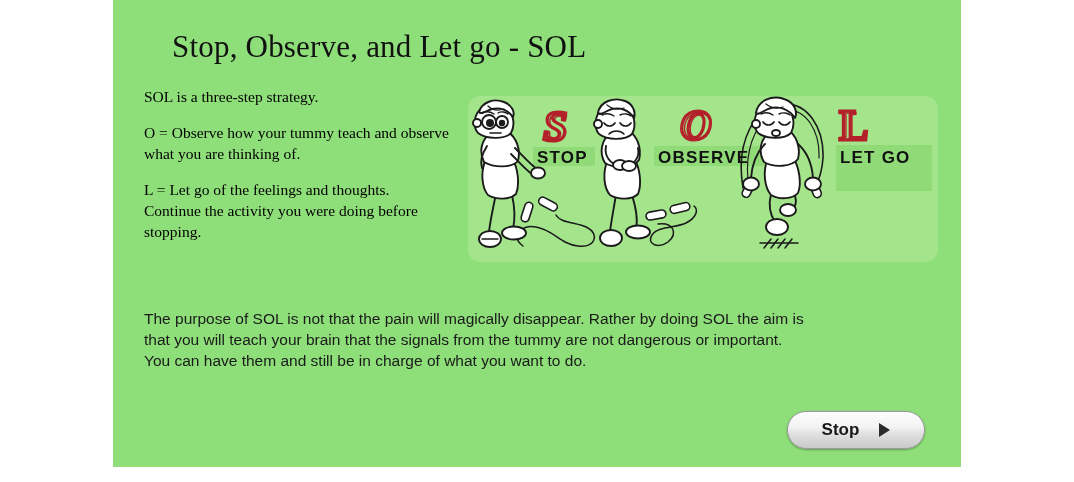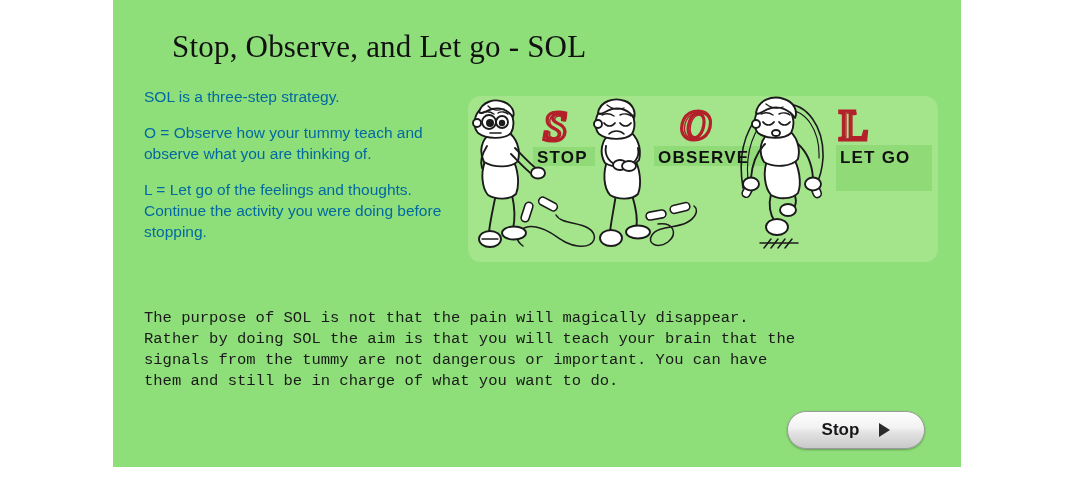--- a/index.html
+++ b/index.html
@@ -46,34 +46,34 @@
   }
 
   
   #text-column {
     position: absolute;
     left: 31px;
     top: 86px;
     width: 305px;
   }
   .body-para {
-    font-family: Liberation Sans, sans-serif;
+    font-family: Liberation Serif, serif;
     font-size: 15.5px;
     line-height: 21px;
-    color: #0369a1;
+    color: #000000;
     margin: 0 0 15px 0;
   }
 
   
   #summary-para {
     position: absolute;
     left: 31px;
     top: 308px;
     width: 660px;
-    font-family: Liberation Mono, monospace;
+    font-family: Liberation Sans, sans-serif;
     font-size: 15.5px;
     line-height: 21px;
     color: #1a1a1a;
     margin: 0;
   }
 
   
   #illustration {
     position: absolute;
     left: 355px;

